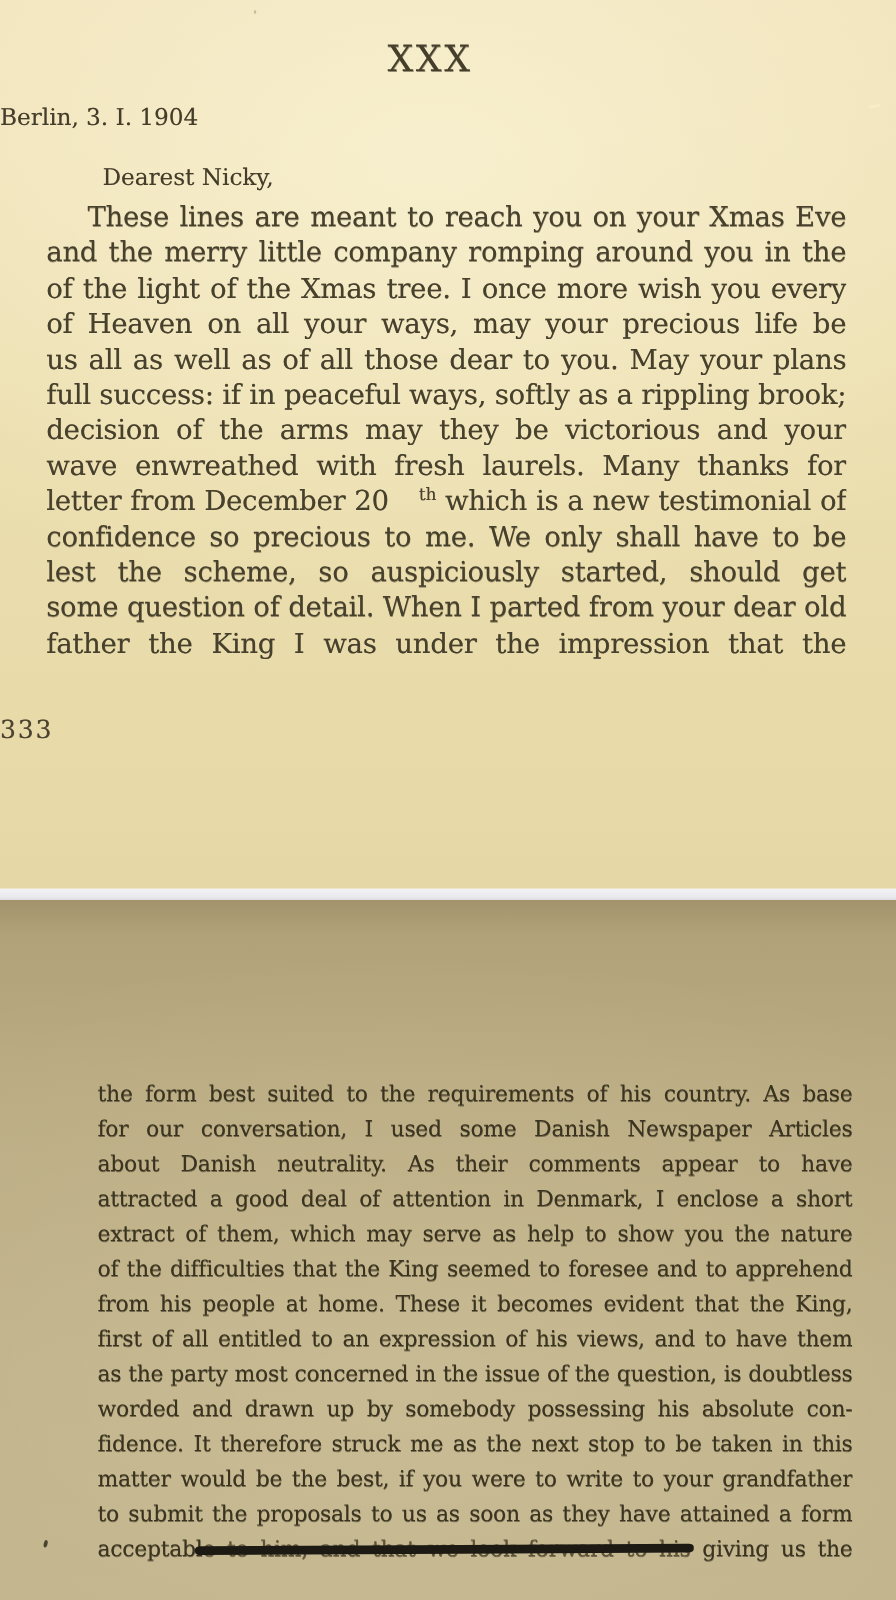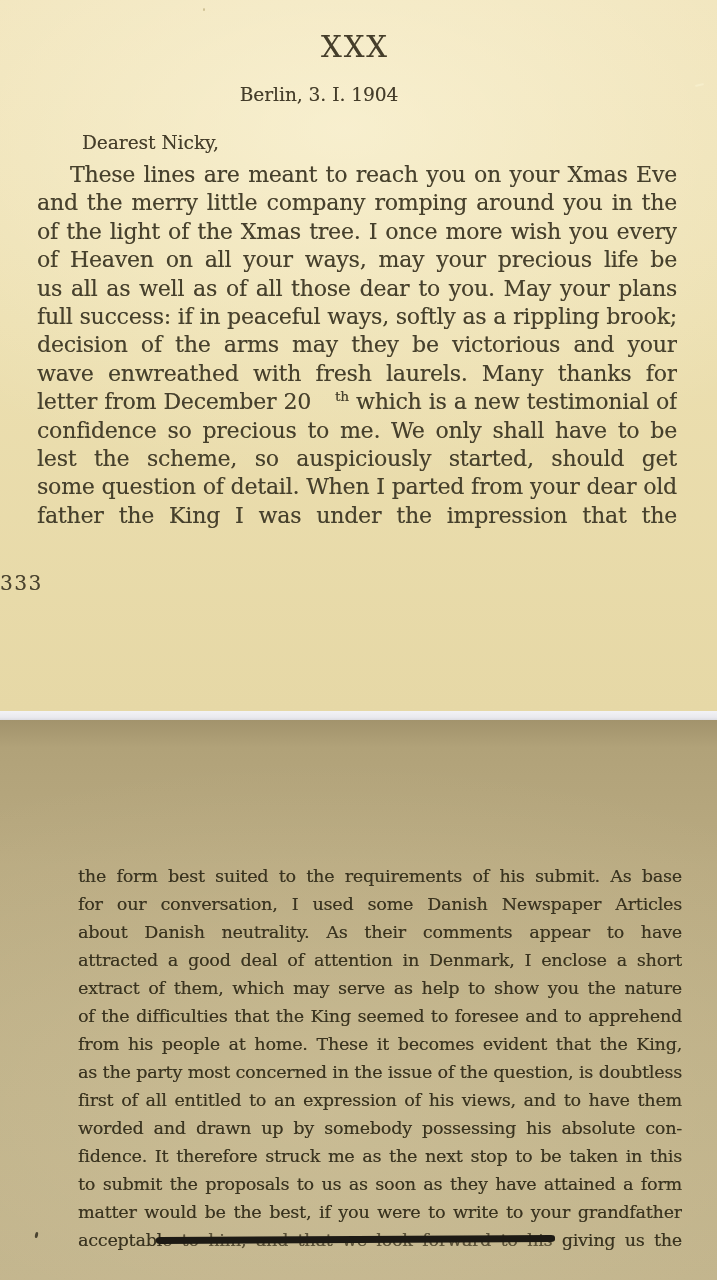--- a/index.html
+++ b/index.html
@@ -14,24 +14,24 @@
   
   .page-top {
     position:absolute; left:0; top:0; width:717px; height:711px;
     background:
       radial-gradient(ellipse 130% 80% at 48% 18%, rgba(255,250,226,0.55), rgba(255,250,226,0) 62%),
       linear-gradient(180deg, #f0e3ba 0%, var(--page1_bg,#ecdfb0) 45%, #e6d8a6 100%);
   }
   .heading {
     position:absolute; top:30px; left:0; width:688px; text-align:center;
     font-size:29px; line-height:34px; letter-spacing:2px;
-    color:#453e2b; text-shadow:0.3px 0.3px 0.4px rgba(70,60,40,0.55);margin-left:11px;
+    color:#453e2b; text-shadow:0.3px 0.3px 0.4px rgba(70,60,40,0.55);
   }
   .dateline {
-    position:absolute; top:84px; left:0; width:638px; text-align:center;
+    position:absolute; top:84px; left:0; width:638px; text-align:left;
     font-size:18.5px; color:#443d2a; text-shadow:0.2px 0.2px 0.3px rgba(70,60,40,0.5);
   }
   .salutation {
     position:absolute; top:132px; left:46px;
     font-size:18.5px; color:#443d2a; text-shadow:0.2px 0.2px 0.3px rgba(70,60,40,0.5);margin-left:36px;
   }
   .body1 {
     position:absolute; left:37px; top:161px; width:640px;
     font-size:22px; line-height:28.4px; letter-spacing:-0.2px;
     color:var(--ink_page1,#46402c); text-shadow:0.2px 0.2px 0.35px rgba(70,60,40,0.5);
@@ -119,31 +119,31 @@
   <div class="divider"></div>
 
   <div class="page-bottom">
     
     
     
     
   </div>
 
   <div class="body2">
-    <div class="ln">the form best suited to the requirements of his submit. As base</div>
+    <div class="ln">the form best suited to the requirements of his country. As base</div>
     <div class="ln">for our conversation, I used some Danish Newspaper Articles</div>
     <div class="ln">about Danish neutrality. As their comments appear to have</div>
     <div class="ln">attracted a good deal of attention in Denmark, I enclose a short</div>
     <div class="ln">extract of them, which may serve as help to show you the nature</div>
     <div class="ln">of the difficulties that the King seemed to foresee and to apprehend</div>
     <div class="ln">from his people at home. These it becomes evident that the King,</div>
+    <div class="ln">first of all entitled to an expression of his views, and to have them</div>
     <div class="ln">as the party most concerned in the issue of the question, is doubtless</div>
-    <div class="ln">first of all entitled to an expression of his views, and to have them</div>
     <div class="ln">worded and drawn up by somebody possessing his absolute con-</div>
     <div class="ln">fidence. It therefore struck me as the next stop to be taken in this</div>
+    <div class="ln">matter would be the best, if you were to write to your grandfather</div>
     <div class="ln">to submit the proposals to us as soon as they have attained a form</div>
-    <div class="ln">matter would be the best, if you were to write to your grandfather</div>
     <div class="ln"><span>acceptabl</span><span class="struck"><span>e to him, and that we look forward to his</span></span><span> giving us the</span></div>
   </div>
 
   <span class="margin-mark"></span>
 
 </div>
 
 </body></html>

